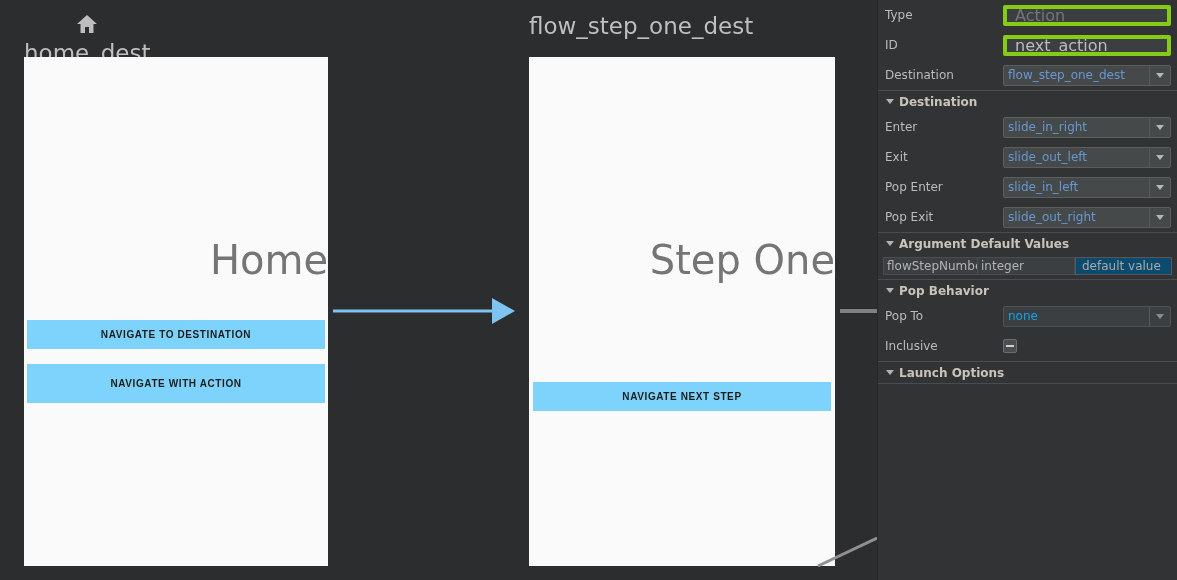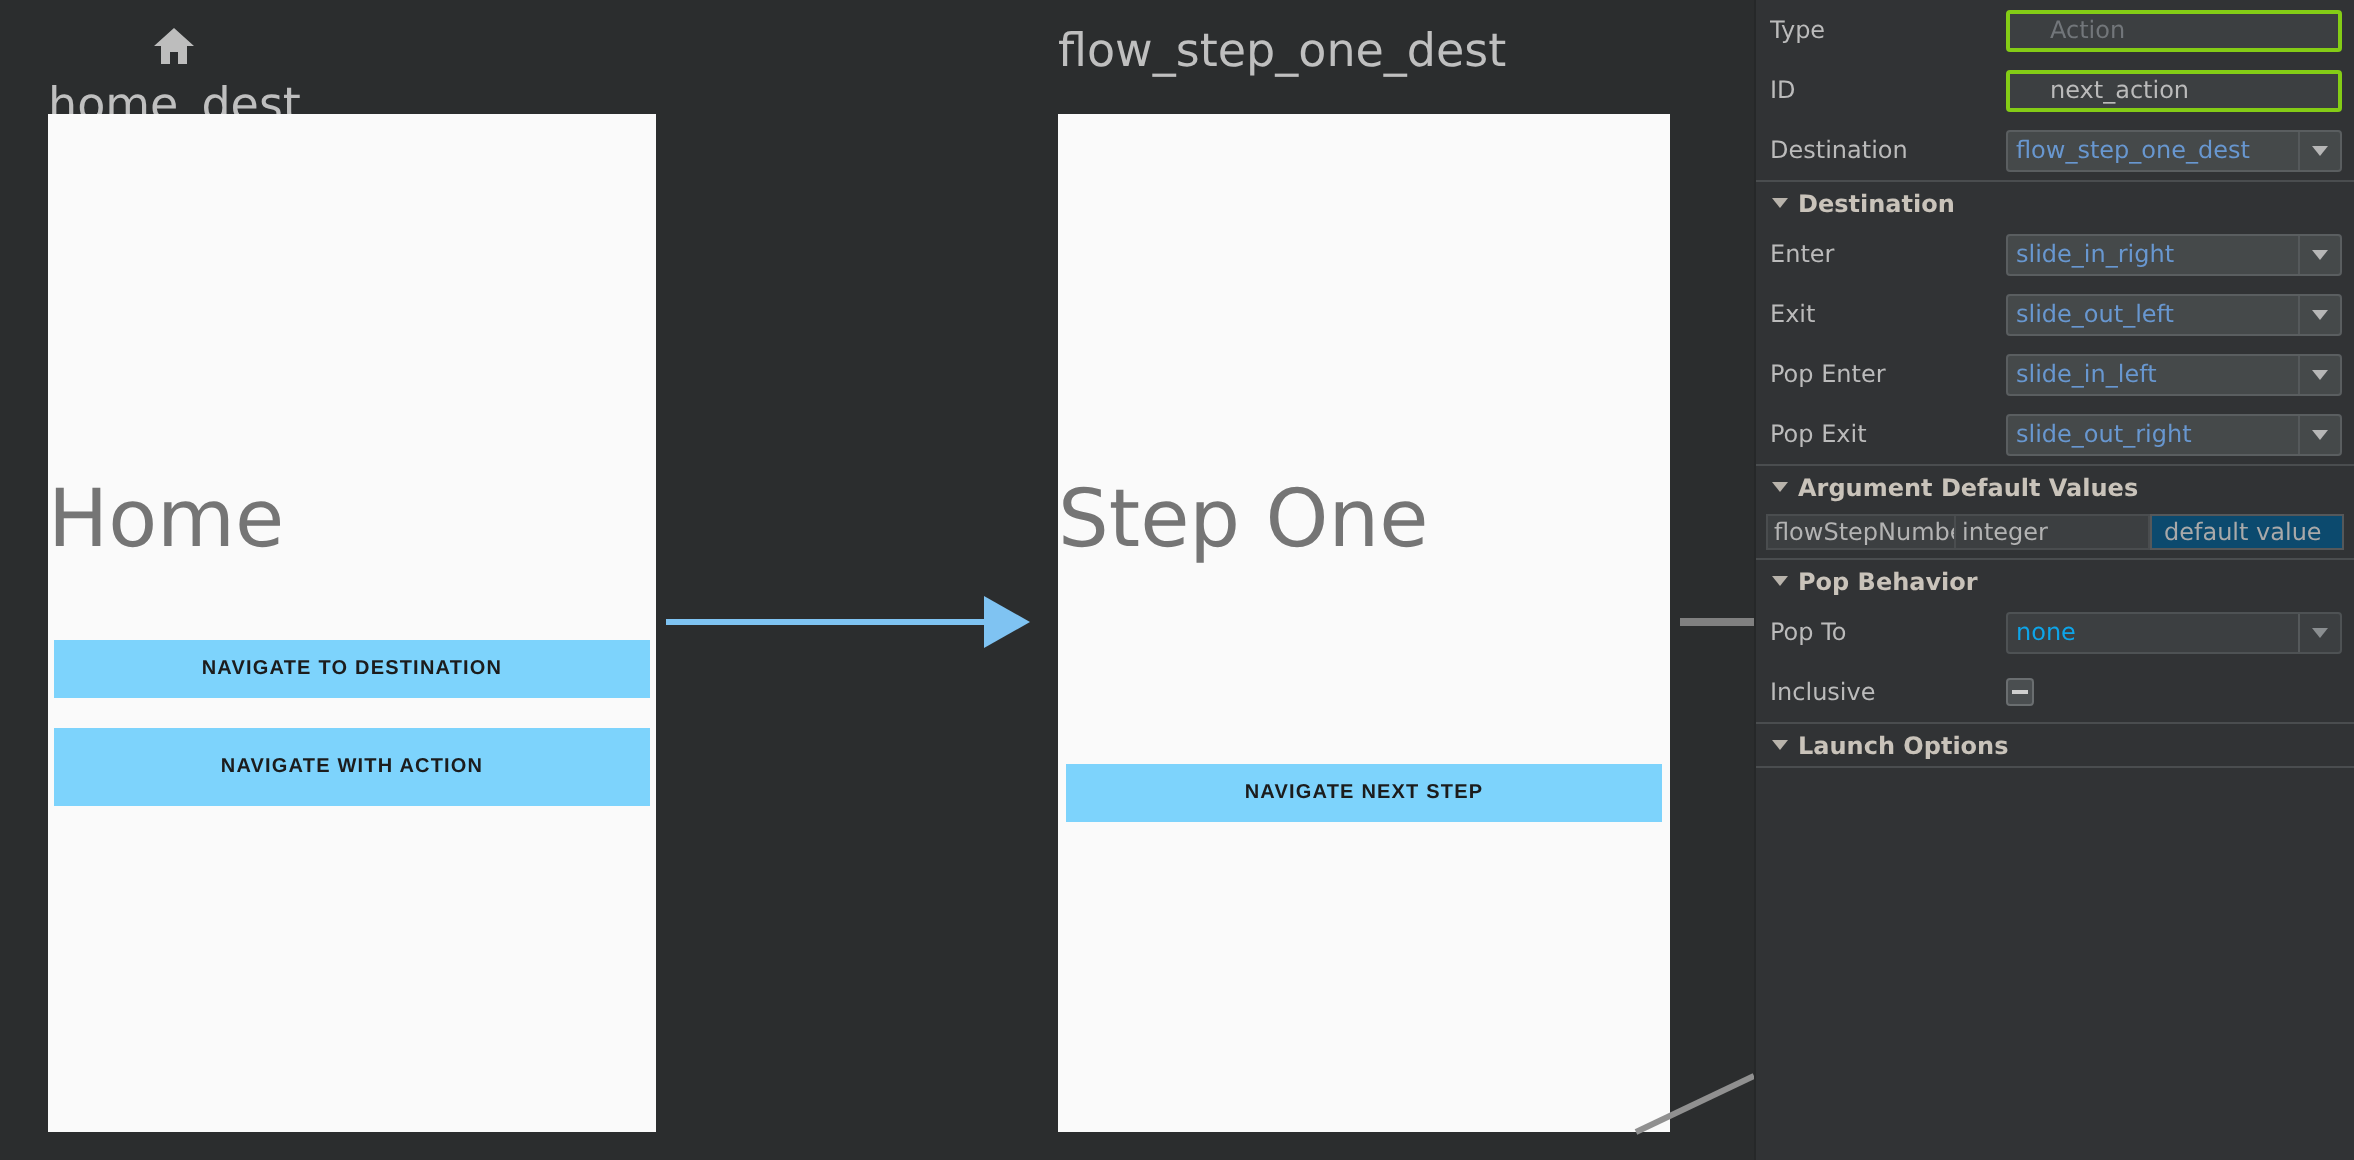--- a/index.html
+++ b/index.html
@@ -41,21 +41,21 @@
   .dest-card {
     position: absolute;
     background: #fafafa;
     box-sizing: border-box;
     overflow: hidden;
   }
 
   .phone-title {
     position: absolute;
     left: 0; right: 0;
-    text-align: left;
+    text-align: right;
     color: #757575;
     font-weight: 400;
   }
 
   .mat-btn {
     position: absolute;
     background: #7dd3fc;
     color: #1c1c1c;
     font-size: 10px;
     font-weight: bold;
@@ -106,25 +106,25 @@
   .ctl {
     flex: 1 1 auto;
     height: 21px;
     box-sizing: border-box;
     display: flex;
     align-items: center;
   }
 
   .txtfield {
     background: #3c3f41;
-    border: 2px solid #84cc16;
+    border: 4px solid #84cc16;
     border-radius: 2px;
     height: 21px;
-    padding: 0 20px;
-    font-size: 12px;
+    padding: 0 8px;
+    font-size: 16px;
     display: flex;
     align-items: center;
     box-sizing: border-box;
     width: 100%;
     overflow: hidden;
     white-space: nowrap;
   }
   .txtfield.placeholder { color: #72767a; }
   .txtfield.value { color: #bbbbbb; }
 

